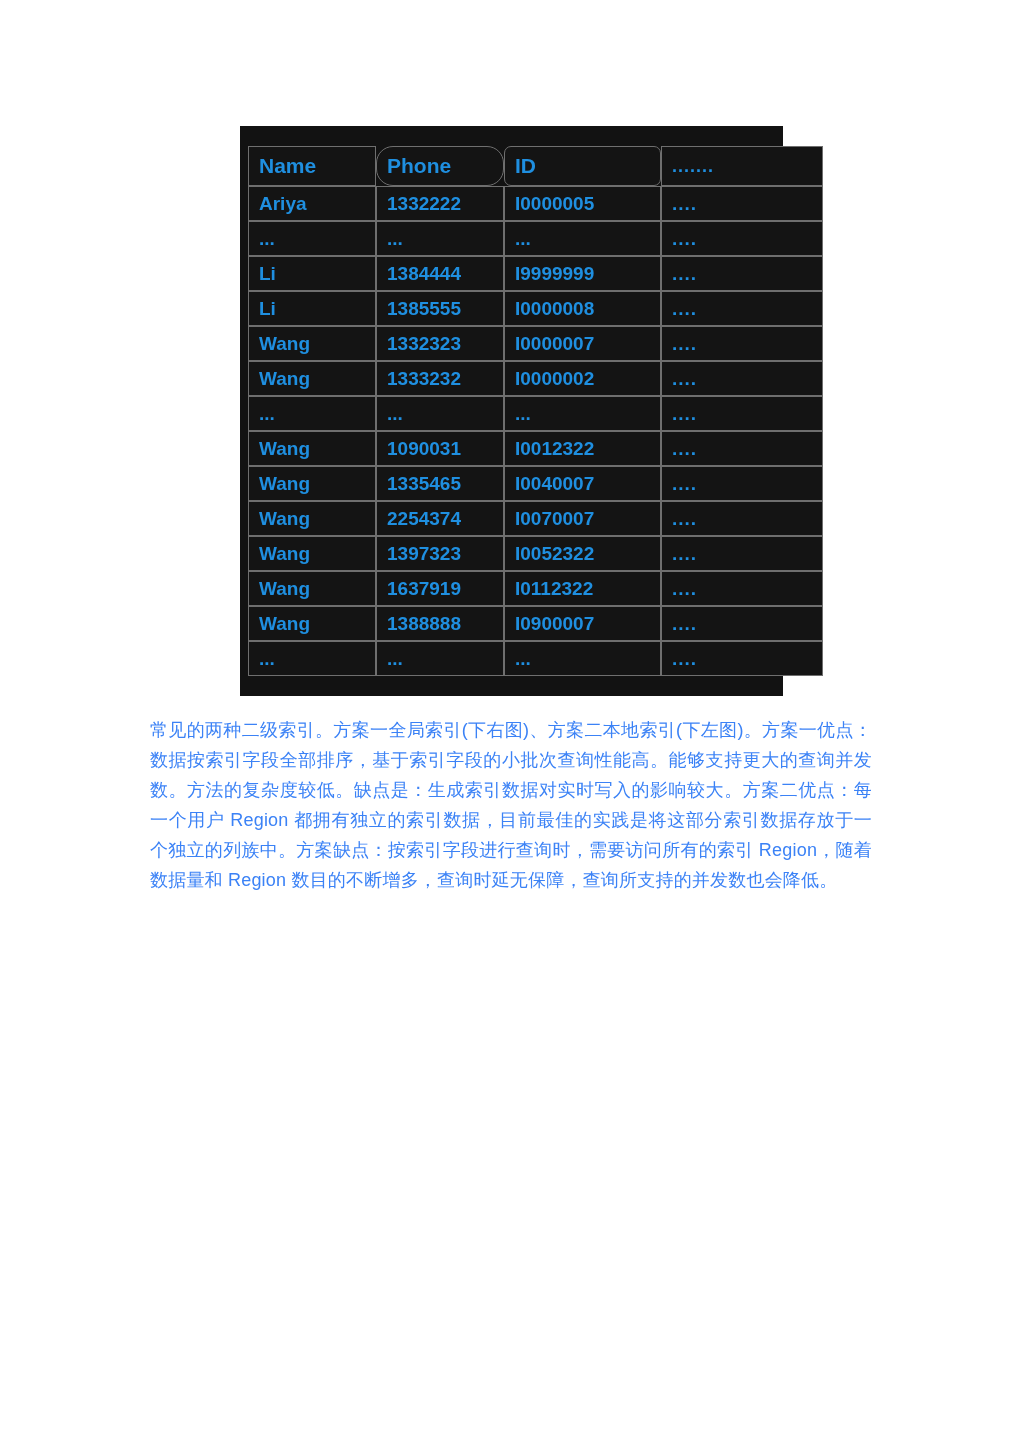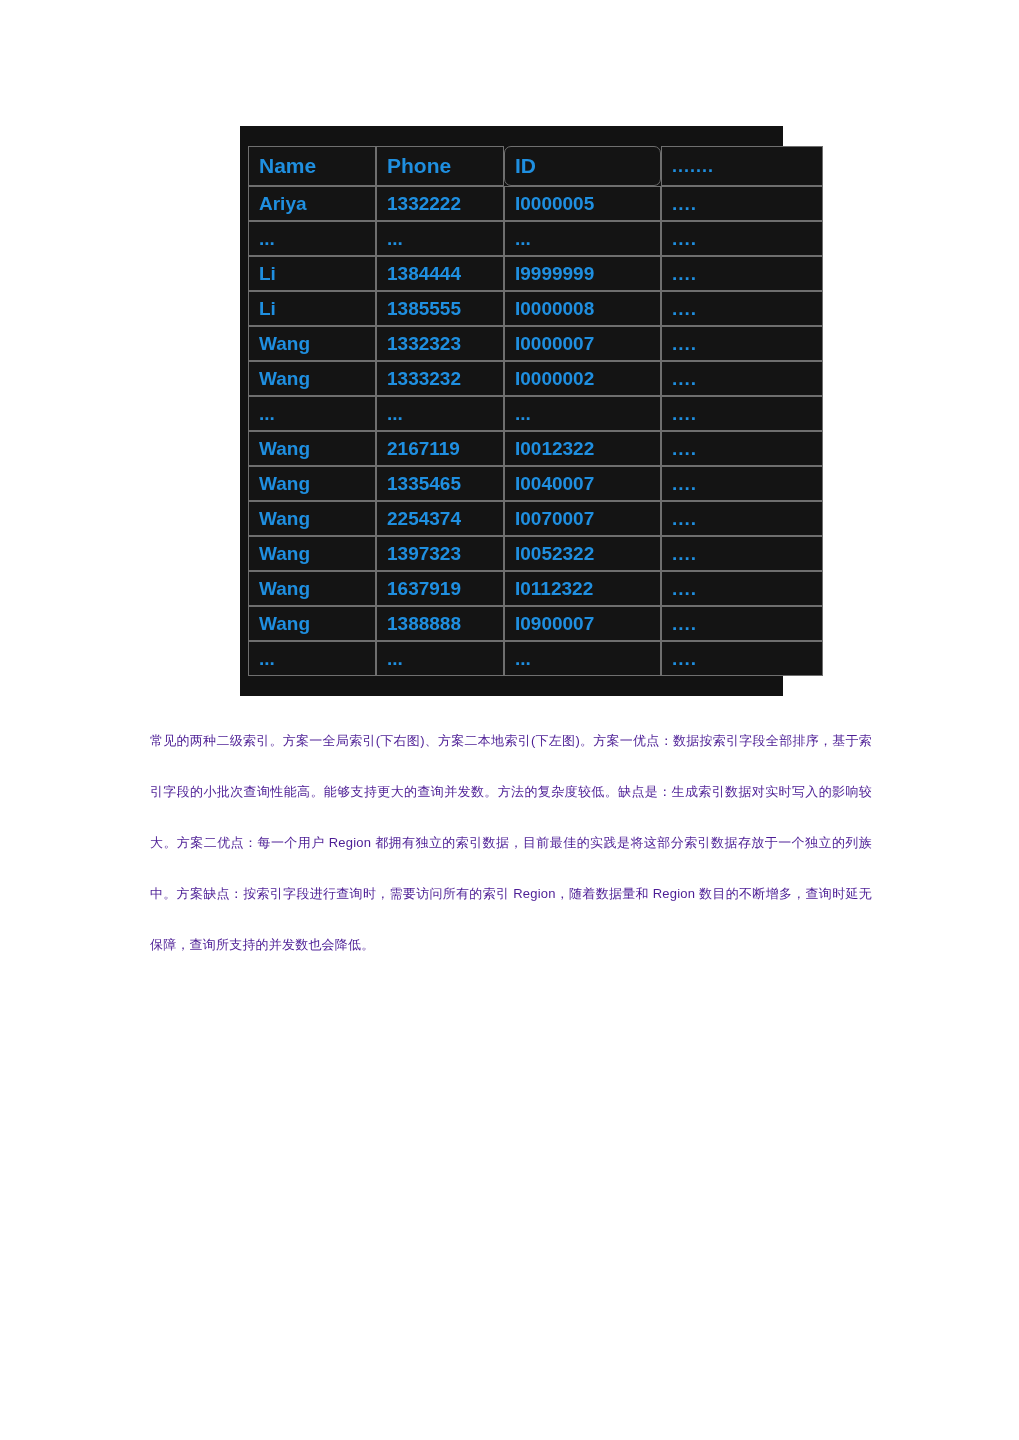--- a/index.html
+++ b/index.html
@@ -67,21 +67,21 @@
   }
   table.idx tr.head th.col-dots {
     font-size: 18px;
     letter-spacing: 1px;
   }
   td.c0 { width: 116px; margin-left: 25px; }
   td.c1 { width: 116px; margin-left: 9px; }
   td.c2 { width: 145px; margin-top: 21px; }
   td.c3 { width: 150px; }
   th.c0 { width: 116px; }
-  th.c1 { width: 116px; }
+  th.c1 { width: 116px; border-radius: 17px; }
   th.c2 { width: 145px; border-radius: 7px; }
   th.c3 { width: 150px; }
   .cell-dots {
     font-size: 17px;
     letter-spacing: 1px;
   }
   .row-ellipsis td {
     color: #1f8fe0;
     font-size: 18px;
   }
@@ -89,23 +89,23 @@
   td.c3, th.c3 {
     padding-left: 12px;
   }
   
   .body-text {
     position: absolute;
     left: 150px;
     top: 715px;
     width: 722px;
     font-family: "Liberation Sans", sans-serif;
-    font-size: 13px;
-    line-height: 51px;
-    color: #4c1d95;
+    font-size: 18px;
+    line-height: 30px;
+    color: #3b82f6;
     text-align: justify;
     letter-spacing: 0.2px;
   }
   .body-text p {
     margin: 0;
   }
 </style>
 </head>
 <body>
 
@@ -160,21 +160,21 @@
             <td class="c3 cell-dots">....</td>
           </tr>
           <tr class="row-ellipsis">
             <td class="c0">...</td>
             <td class="c1">...</td>
             <td class="c2">...</td>
             <td class="c3 cell-dots">....</td>
           </tr>
           <tr>
             <td class="c0">Wang</td>
-            <td class="c1">2167119</td>
+            <td class="c1">1090031</td>
             <td class="c2">I0012322</td>
             <td class="c3 cell-dots">....</td>
           </tr>
           <tr>
             <td class="c0">Wang</td>
             <td class="c1">1335465</td>
             <td class="c2">I0040007</td>
             <td class="c3 cell-dots">....</td>
           </tr>
           <tr>

